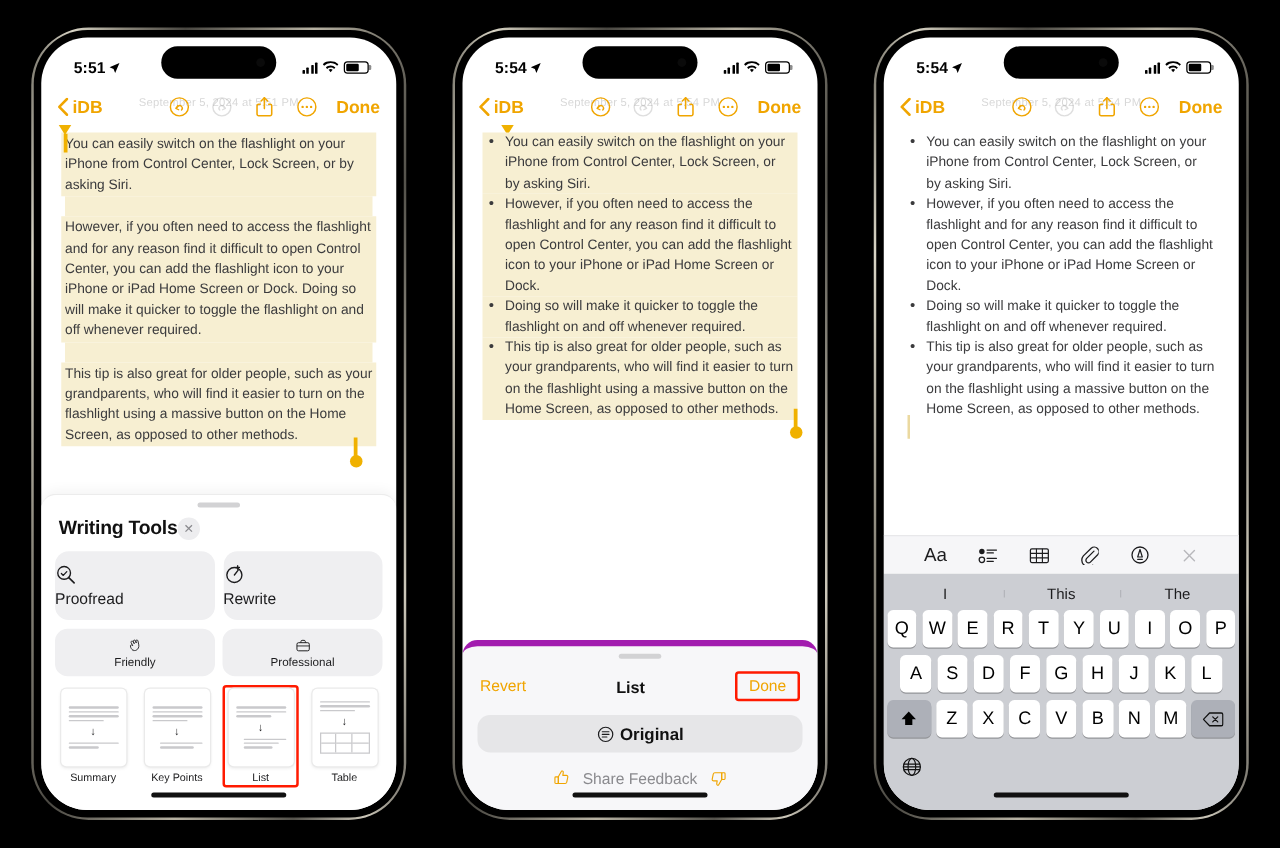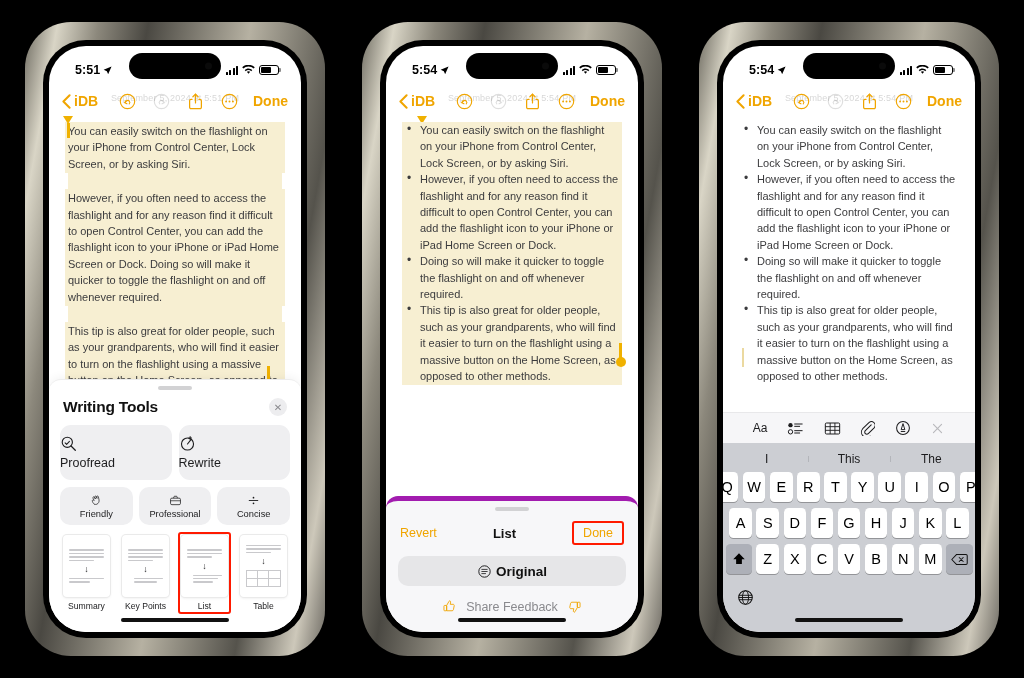--- a/index.html
+++ b/index.html
@@ -6,21 +6,21 @@
   html,body{ width:1024px; height:678px; overflow:hidden; background:#000; }
   body{ font-family:"Liberation Sans", sans-serif; }
 
   .stage{ position:relative; width:1024px; height:678px; background:#000; }
 
   
   .phone{
     position:absolute; top:22px; width:300px; height:634px;
     border-radius:46px;
     background:linear-gradient(100deg,#6d6a60 0%,#d9d5c6 8%,#8c887c 18%,#4a4842 30%,#b6b1a2 55%,#55534c 78%,#cdc8ba 92%,#6a6760 100%);
-    padding:18px;
+    padding:2px;
     box-shadow:0 0 0 1px #000, 0 2px 14px rgba(0,0,0,.9);
   }
   .phone-inner{
     position:relative; width:100%; height:100%;
     border-radius:43px; background:#000; padding:6px;
   }
   .screen{
     position:relative; width:100%; height:100%;
     border-radius:37px; background:#fff; overflow:hidden;
   }
@@ -103,21 +103,21 @@
   .caret{ position:absolute; width:2px; height:19px; background:#EBD9A0; }
 
   
   .sheet{
     position:absolute; left:0; right:0; bottom:0; background:#fff;
     border-top:1px solid #ececec; border-radius:12px 12px 0 0;
     box-shadow:0 -2px 10px rgba(0,0,0,.05); padding:0 11px 0 11px;
   }
   .grabber{ width:34px; height:4px; border-radius:2px; background:#d2d2d4;
     margin:6px auto 0 auto; }
-  .sheet-head{ display:flex; align-items:center; justify-content:space-between;
+  .sheet-head{ display:flex; align-items:center; justify-content:flex-start;
     padding:8px 3px 9px 3px; }
   .sheet-title{ font-size:15.5px; font-weight:700; color:#111; letter-spacing:-.2px; }
   .close-btn{ width:18px; height:18px; border-radius:50%; background:#ededef;
     display:flex; align-items:center; justify-content:center; color:#8a8a8e; font-size:10px; }
 
   .row2{ display:flex; gap:7px; margin-bottom:7px; }
   .bigcard{ flex:1; background:#efeff1; border-radius:11px; height:55px;
     display:flex; flex-direction:column; align-items:flex-start; justify-content:center; gap:4px; }
   .bigcard .lbl{ font-size:12.5px; color:#1c1c1e; }
 
@@ -299,28 +299,20 @@
           <span class="lbl">Friendly</span>
         </div>
         <div class="midcard">
           <svg width="13" height="13" viewBox="0 0 20 20">
                   <rect x="2.4" y="6.4" width="15.2" height="10" rx="2" fill="none" stroke="#1c1c1e" stroke-width="1.2"></rect>
                   <path d="M7.3 6.4V4.9c0-.8.6-1.4 1.4-1.4h2.6c.8 0 1.4.6 1.4 1.4v1.5" fill="none" stroke="#1c1c1e" stroke-width="1.2"></path>
                   <path d="M2.4 10.4h15.2" stroke="#1c1c1e" stroke-width="1.1"></path>
                 </svg>
           <span class="lbl">Professional</span>
         </div>
-        <div class="midcard">
-          <svg width="13" height="13" viewBox="0 0 20 20">
-                  <path d="M3.4 10h13.2" stroke="#1c1c1e" stroke-width="1.4" stroke-linecap="round"></path>
-                  <circle cx="10" cy="5.6" r="1.3" fill="#1c1c1e"></circle>
-                  <circle cx="10" cy="14.4" r="1.3" fill="#1c1c1e"></circle>
-                </svg>
-          <span class="lbl">Concise</span>
-        </div>
       </div>
 
       <div class="row4">
         <div class="thumbwrap">
           <div class="thumb">
             <div class="tlines">
                     <span class="tline"></span>
                     <span class="tline"></span>
                     <span class="tline"></span>
                     <span class="tline" style="width:70%"></span>
@@ -581,21 +573,21 @@
         <li>You can easily switch on the flashlight on your iPhone from Control Center, Lock Screen, or by asking Siri.</li>
         <li>However, if you often need to access the flashlight and for any reason find it difficult to open Control Center, you can add the flashlight icon to your iPhone or iPad Home Screen or Dock.</li>
         <li>Doing so will make it quicker to toggle the flashlight on and off whenever required.</li>
         <li>This tip is also great for older people, such as your grandparents, who will find it easier to turn on the flashlight using a massive button on the Home Screen, as opposed to other methods.</li>
       </ul>
       <div class="caret" style="left:19px; top:232px;"></div>
     </div>
 
     <div class="kbwrap">
       <div class="fmtbar">
-        <span style="font-size:12px;color:#1c1c1e;">Aa</span>
+        <span style="font-size:15px;color:#1c1c1e;">Aa</span>
         <svg width="17" height="15" viewBox="0 0 20 18">
                 <circle cx="4" cy="5" r="2.6" fill="#1c1c1e"></circle>
                 <circle cx="4" cy="13" r="2.6" fill="none" stroke="#1c1c1e" stroke-width="1.2"></circle>
                 <path d="M9 3.6h9M9 6.4h6M9 11.6h9M9 14.4h6" stroke="#1c1c1e" stroke-width="1.2" stroke-linecap="round"></path>
               </svg>
         <svg width="17" height="15" viewBox="0 0 20 18">
                 <rect x="1.4" y="2.4" width="17.2" height="13.2" rx="1.4" fill="none" stroke="#1c1c1e" stroke-width="1.2"></rect>
                 <path d="M1.4 6.8h17.2M1.4 11.2h17.2M7.2 2.4v13.2M12.9 2.4v13.2" stroke="#1c1c1e" stroke-width="1.1"></path>
               </svg>
         <svg width="15" height="16" viewBox="0 0 18 20">

